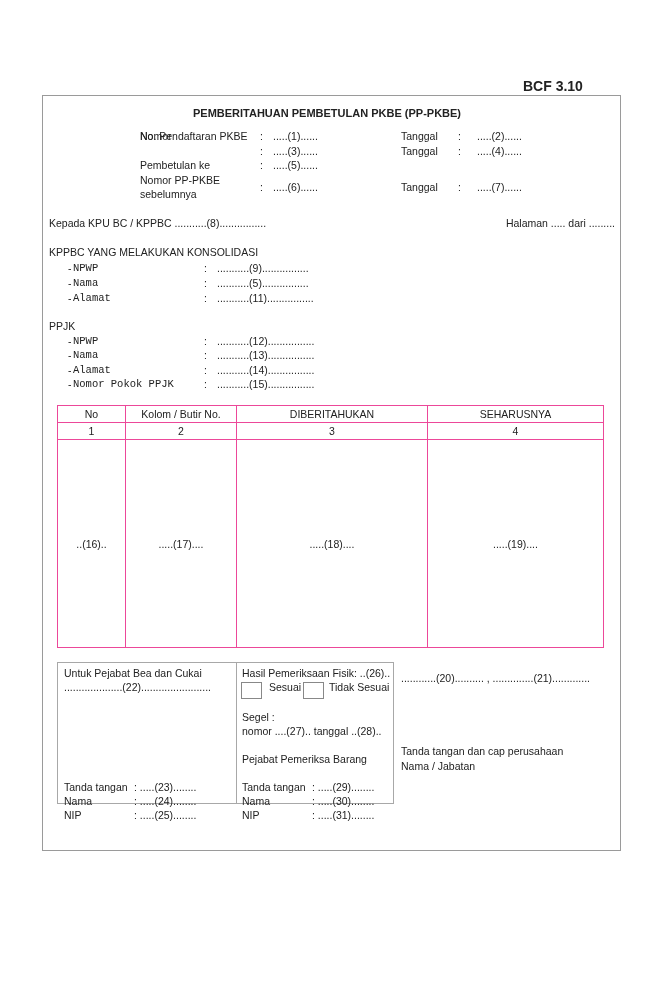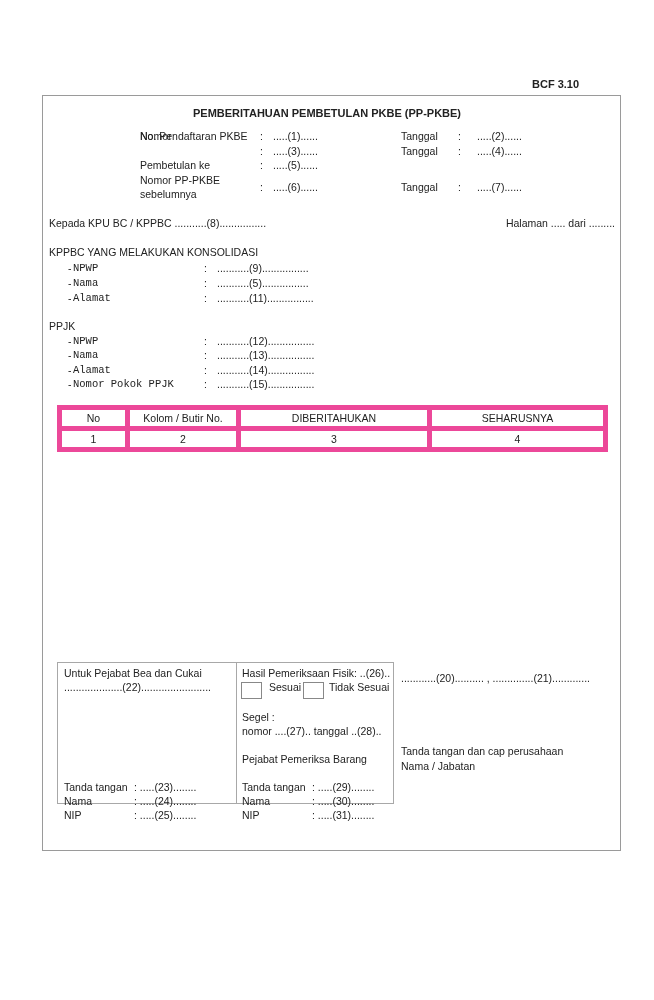--- a/index.html
+++ b/index.html
@@ -1,37 +1,37 @@
 <!DOCTYPE html>
 <html><head>
 <meta charset="utf-8">
 <style>
   html, body { margin:0; padding:0; background:#ffffff; }
   body { width:654px; height:1000px; position:relative; overflow:hidden;
          font-family:"Liberation Sans", sans-serif; color:#222; font-size:10.5px; }
   .abs { position:absolute; white-space:nowrap; }
-  .form-code { left:523px; top:78px; font-size:11px; font-weight:bold;margin-left:9px; }
+  .form-code { left:523px; top:78px; font-size:14px; font-weight:bold; }
   .outer { position:absolute; left:42px; top:95px; width:579px; height:756px;
            border:1px solid #9a9a9a; box-sizing:border-box; }
   .title { left:0; width:654px; top:107px; text-align:center; font-weight:bold; font-size:11px; }
   .hdr-label { left:140px; }
   .hdr-colon { left:260px; }
   .hdr-val { left:273px; }
   .hdr-tlabel { left:401px; }
   .hdr-tcolon { left:458px; }
   .hdr-tval { left:477px; }
   .sec-title { left:49px; }
   .dash { left:68px; }
   .item-label { left:73px;font-family:Liberation Mono, monospace; }
   .item-colon { left:204px; }
   .item-val { left:217px; }
 
   table.main { position:absolute; left:57px; top:405px; width:546px; border-collapse:collapse;
                table-layout:fixed; }
-  table.main td { border:5px solid #ec4899; text-align:center; padding:0; font-size:10.5px; }
+  table.main td { border:1px solid #ec4899; text-align:center; padding:0; font-size:10.5px; }
   table.main tr.h td { height:16px; }
   table.main tr.body td { height:207px; }
 
   .lower { position:absolute; left:57px; top:662px; width:337px; height:142px;
            border:1px solid #a8a8a8; box-sizing:border-box; }
   .lower .divider { position:absolute; left:178px; top:0; bottom:0; width:0; border-left:1px solid #a8a8a8; }
   .chk { position:absolute; width:21px; height:17px; border:1px solid #888; box-sizing:border-box; background:#fff; }
 </style>
 </head>
 <body>
@@ -134,20 +134,26 @@
     <td>Kolom / Butir No.</td>
     <td>DIBERITAHUKAN</td>
     <td>SEHARUSNYA</td>
   </tr>
   <tr class="h">
     <td>1</td>
     <td>2</td>
     <td>3</td>
     <td>4</td>
   </tr>
+  <tr class="body">
+    <td>..(16)..</td>
+    <td>.....(17)....</td>
+    <td>.....(18)....</td>
+    <td>.....(19)....</td>
+  </tr>
 </tbody>
   </table>
 
 <div class="lower">
   <div class="divider"></div>
   <span class="abs" style="left:6px; top:4px">Untuk Pejabat Bea dan Cukai</span>
   <span class="abs" style="left:6px; top:18px">....................(22)........................</span>
   <span class="abs" style="left:6px; top:118px">Tanda tangan</span>
   <span class="abs" style="left:76px; top:118px">: .....(23)........</span>
   <span class="abs" style="left:6px; top:132px">Nama</span>

